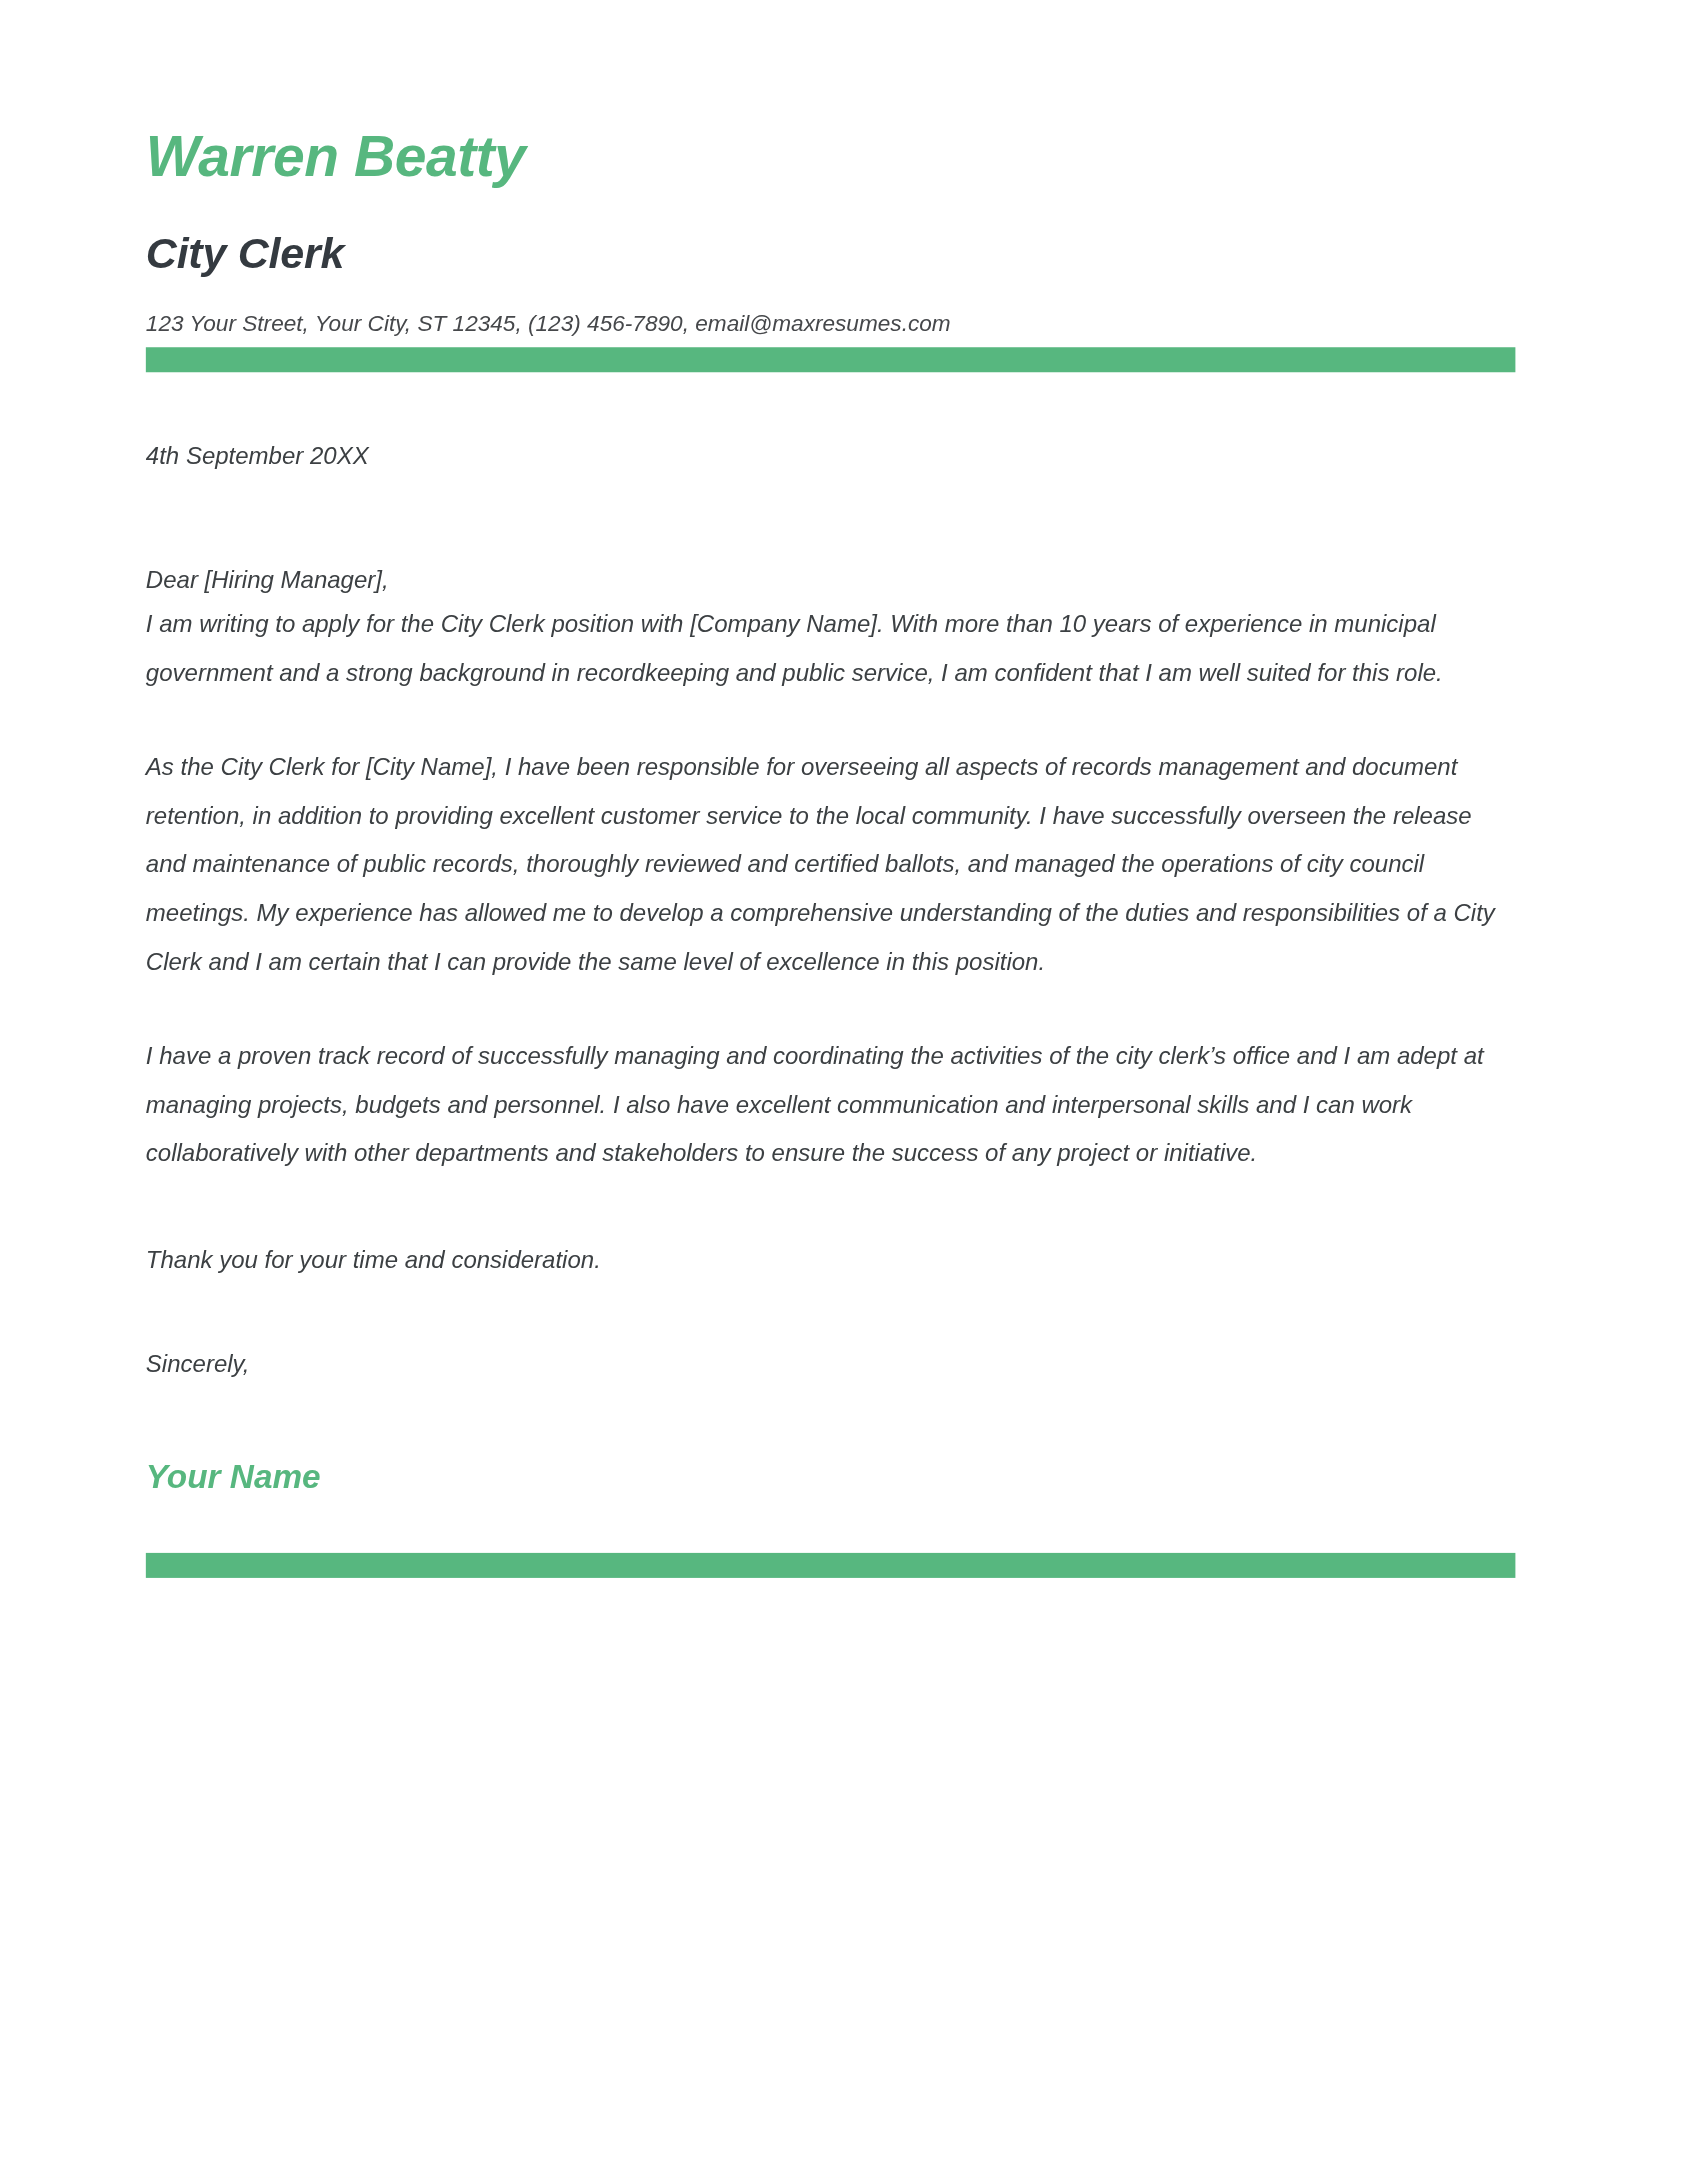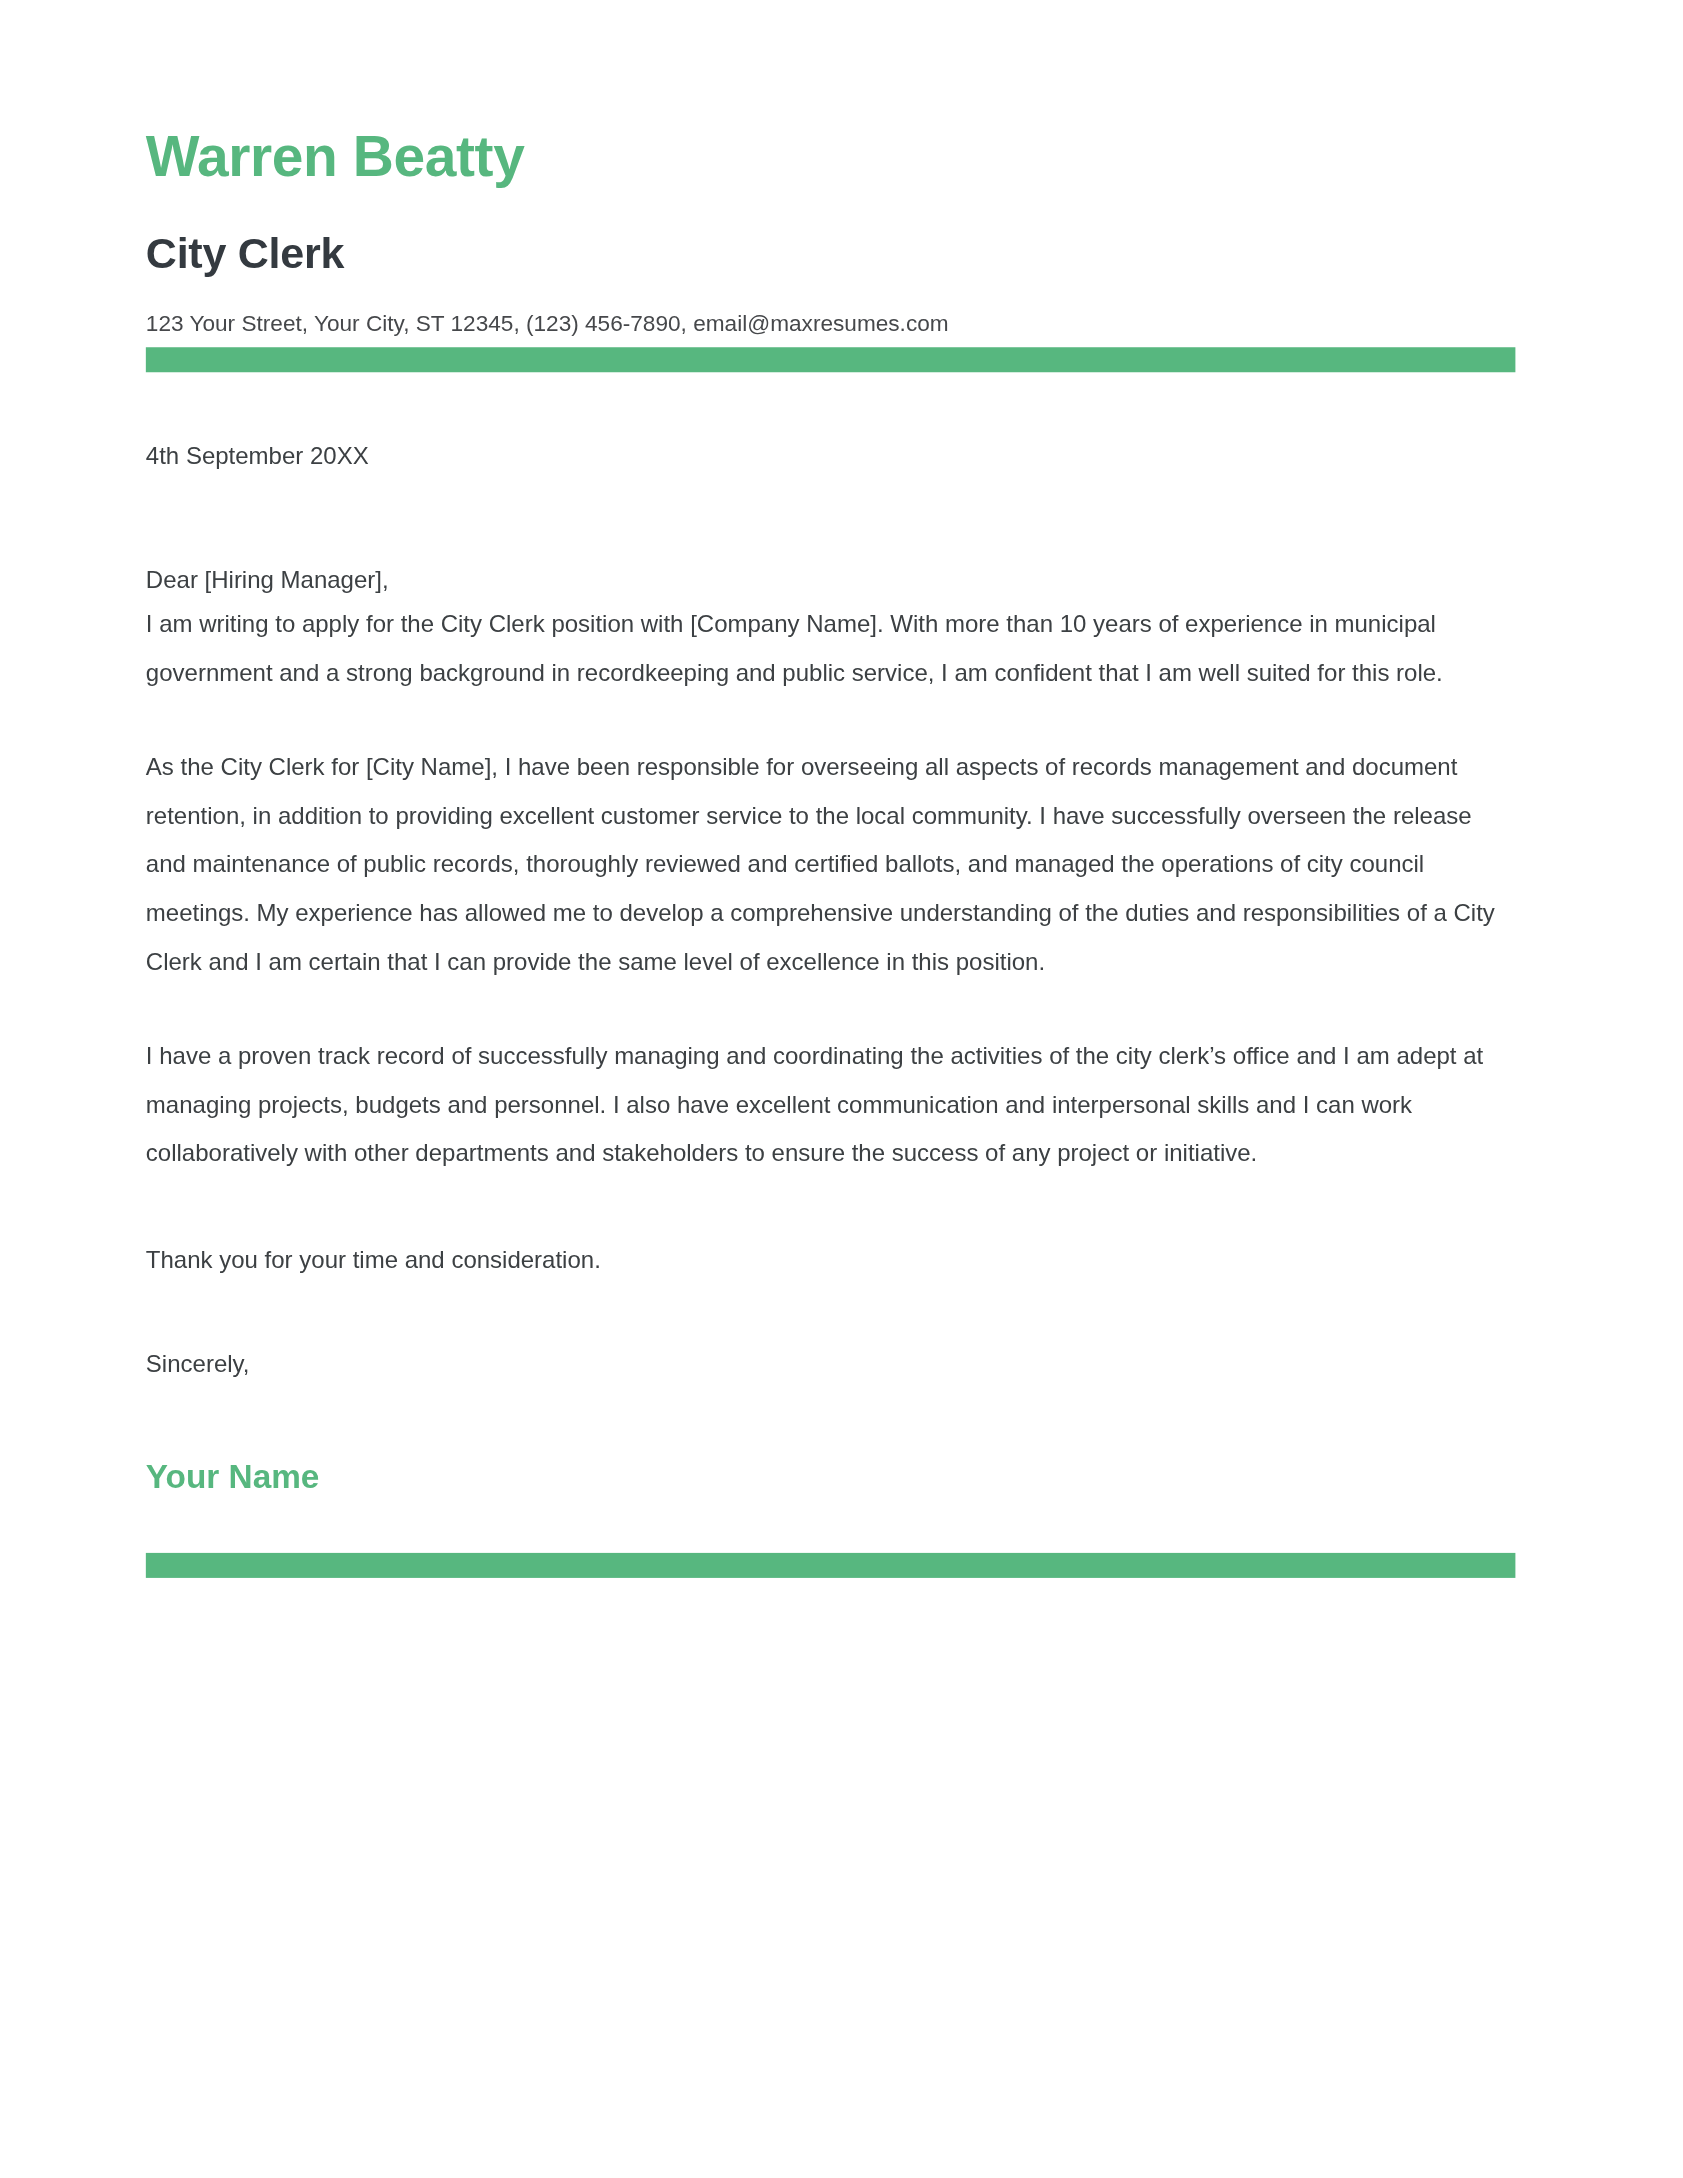--- a/index.html
+++ b/index.html
@@ -13,20 +13,21 @@
     font-family: "Liberation Sans", sans-serif;
     -webkit-font-smoothing: antialiased;
   }
 
   .page {
     position: relative;
     width: 1683px;
     height: 2178px;
     background: #fef9c3;
     box-sizing: border-box;
+    font-style: italic;
   }
 
   .sheet {
     position: absolute;
     left: 0;
     top: 0;
     width: 1212px;
     height: 1568px;
     background: #ffffff;
     transform: scale(1.389);

